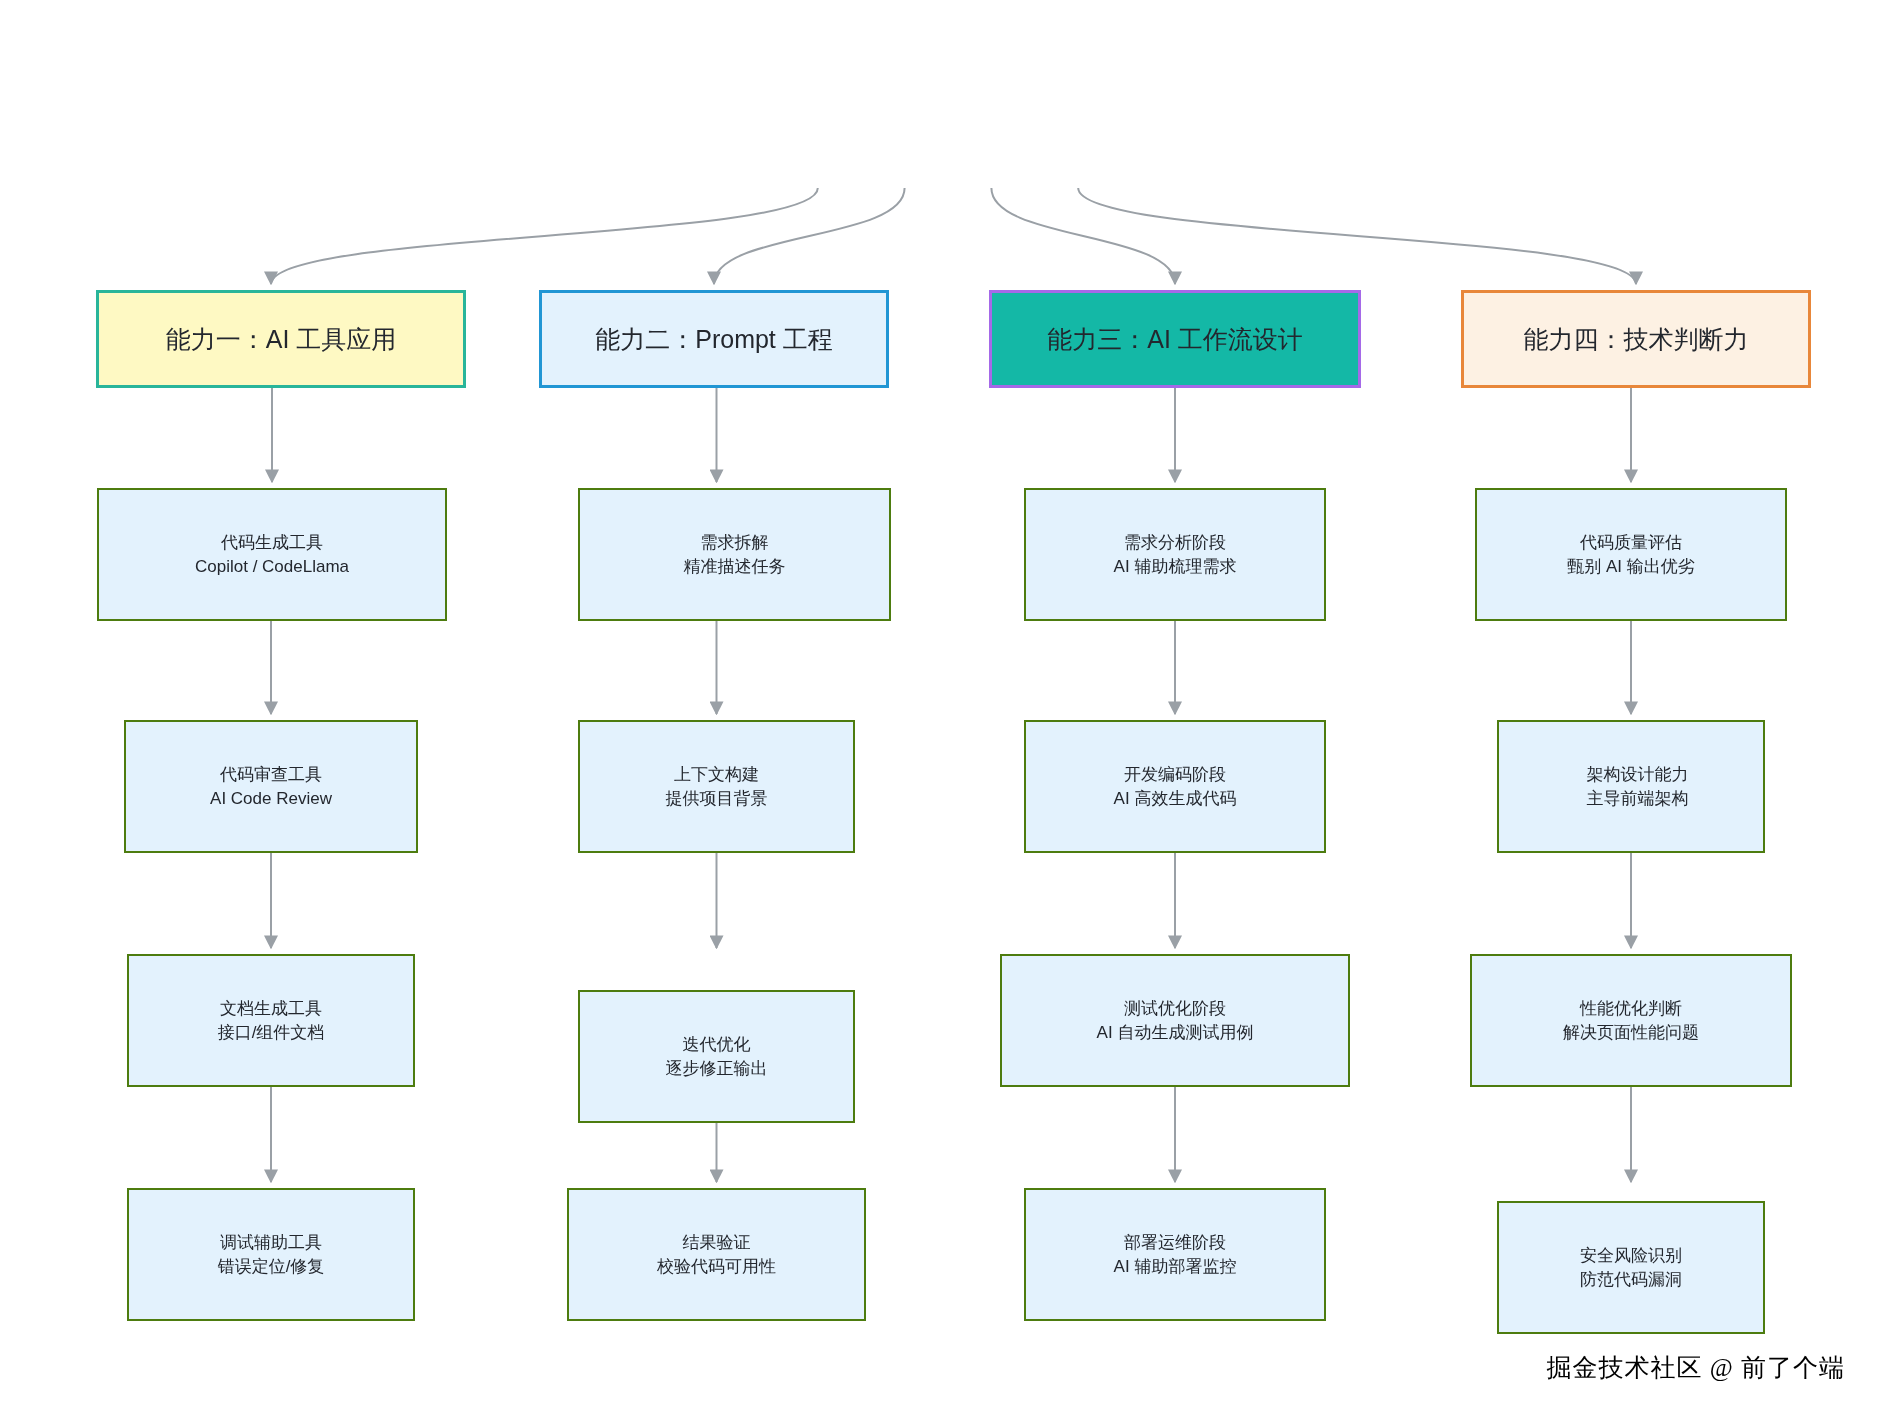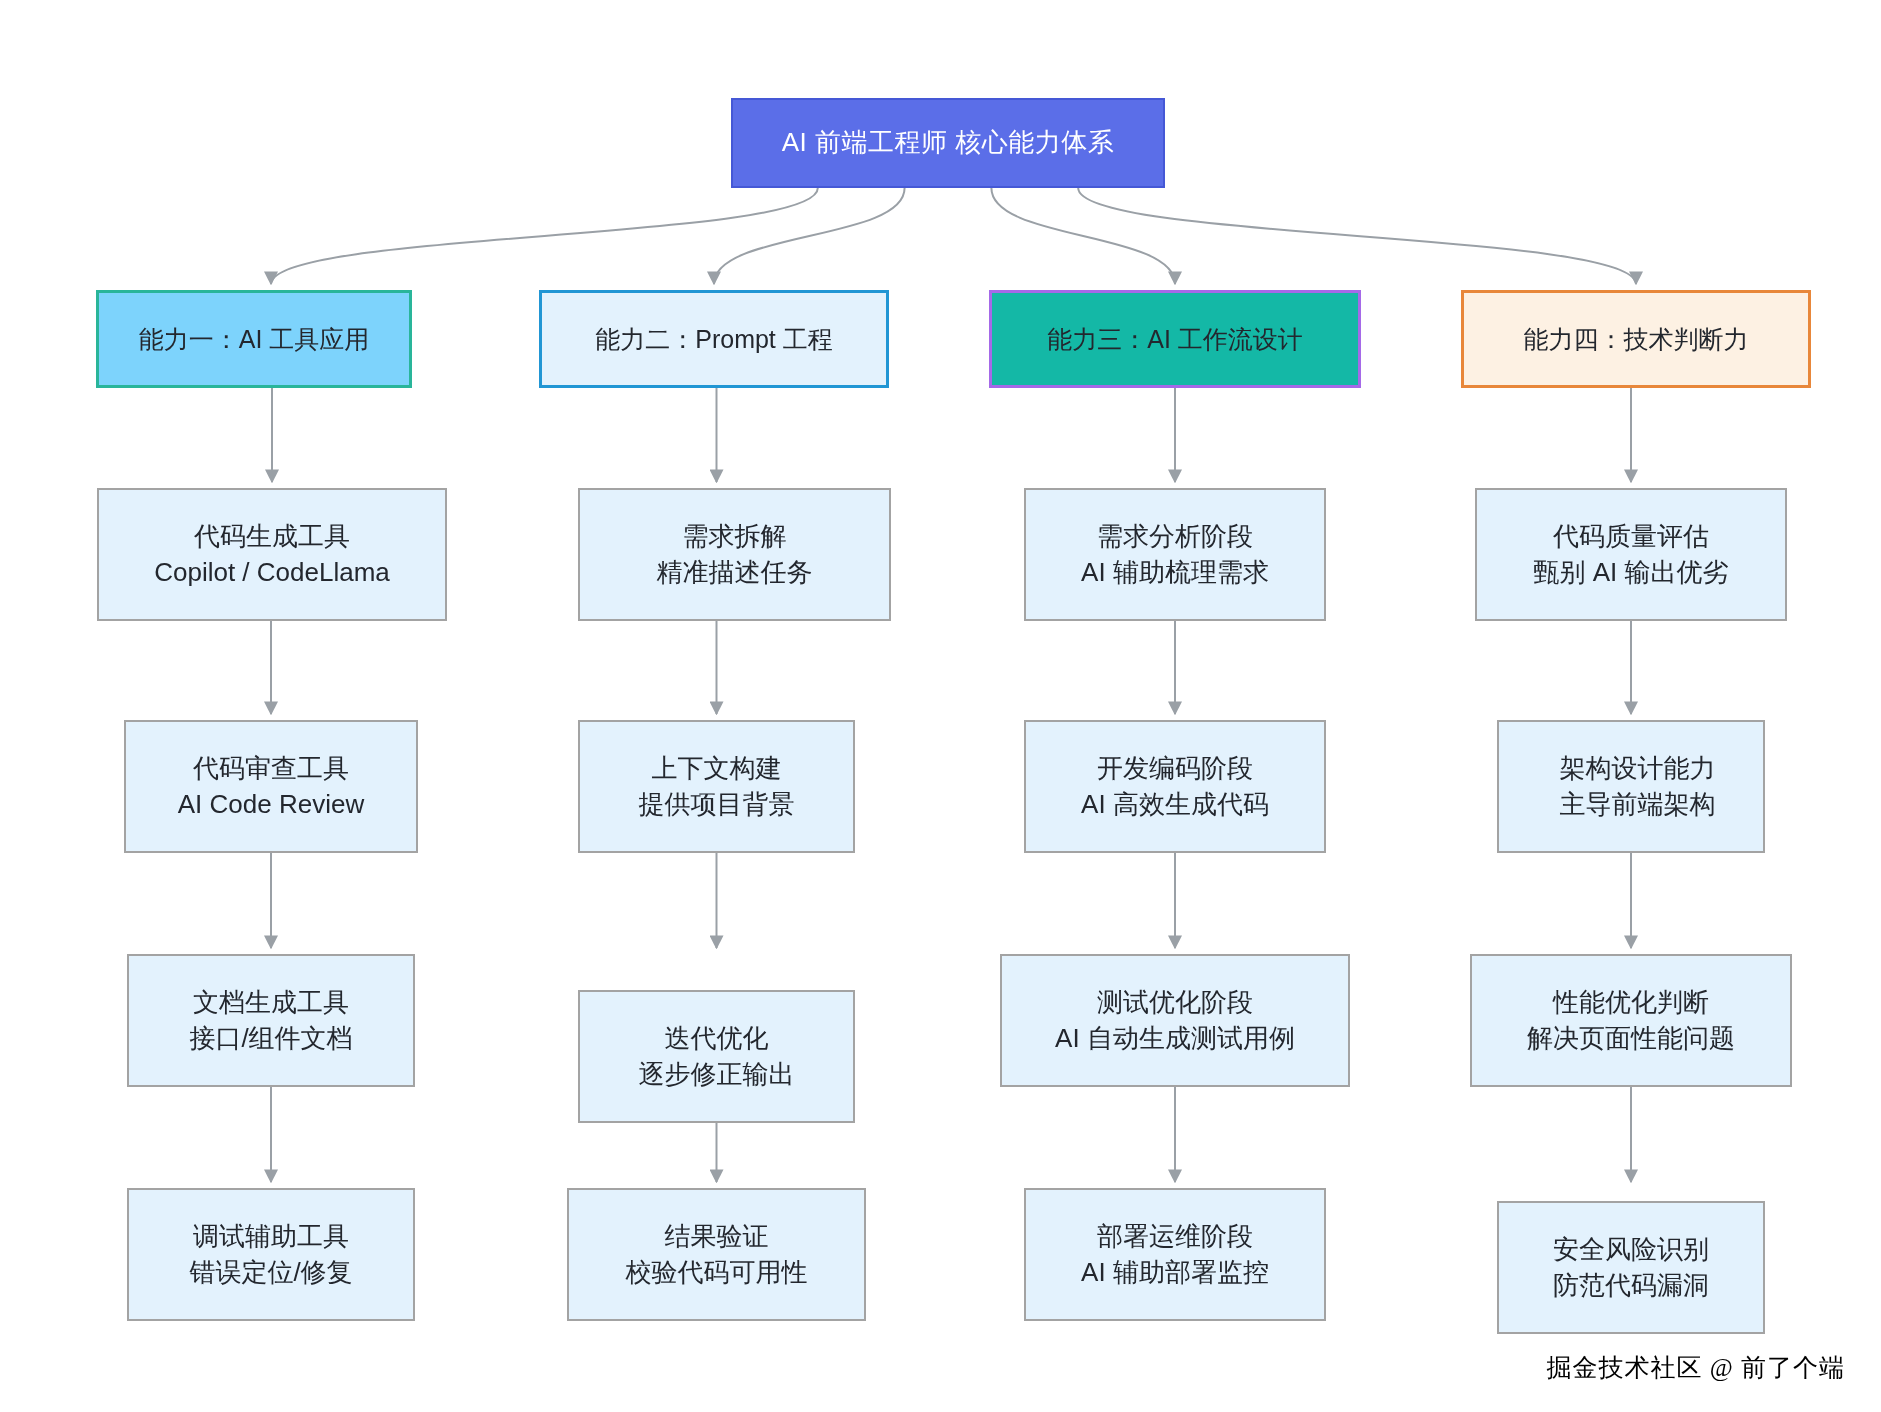--- a/index.html
+++ b/index.html
@@ -52,22 +52,22 @@
   }
 
   .node-cat {
     font-size: 25px;
     border-width: 3px;
     border-style: solid;
   }
 
   .node-leaf {
     background: #e3f2fd;
-    border: 2px solid #a3a3a3;
-    font-size: 26px;
+    border: 2px solid #4d7c0f;
+    font-size: 17px;
   }
   .node-leaf .line1 { display: block; }
   .node-leaf .line2 { display: block; }
 
   .watermark {
     position: absolute;
     right: 36px;
     bottom: 28px;
     font-size: 25px;
     color: #000000;
@@ -104,26 +104,23 @@
         <path d="M 1175 853 L 1175 948" marker-end="url(#arrow)"></path>
         <path d="M 1175 1087 L 1175 1182" marker-end="url(#arrow)"></path>
         <path d="M 1078.2 188 C 1078.2 240.8, 1636 231.2, 1636 284" marker-end="url(#arrow)"></path>
         <path d="M 1631 388 L 1631 482" marker-end="url(#arrow)"></path>
         <path d="M 1631 621 L 1631 714" marker-end="url(#arrow)"></path>
         <path d="M 1631 853 L 1631 948" marker-end="url(#arrow)"></path>
         <path d="M 1631 1087 L 1631 1182" marker-end="url(#arrow)"></path>
       </g>
   </svg>
 
-  <div class="node node-root" style="left: 731px; top: 98px; width: 434px; height: 90px; background: rgb(91, 110, 232); border-color: rgb(69, 88, 214); color: rgb(255, 255, 255);">
-    <span>AI 前端工程师 核心能力体系</span>
-  </div>
 
   <div id="nodes-layer">
-      <div class="node node-cat" style="background: #7dd3fc; border-color: rgb(41, 181, 154); left: 96px; top: 290px; width: 316px; height: 98px;">
+      <div class="node node-cat" style="background: #fef9c3; border-color: rgb(41, 181, 154); left: 96px; top: 290px; width: 370px; height: 98px;">
         <span>能力一：AI 工具应用</span>
       </div>
       <div class="node node-leaf" style="left: 97px; top: 488px; width: 350px; height: 133px;">
         <span class="line1">代码生成工具</span>
         <span class="line2">Copilot / CodeLlama</span>
       </div>
       <div class="node node-leaf" style="left: 124px; top: 720px; width: 294px; height: 133px;">
         <span class="line1">代码审查工具</span>
         <span class="line2">AI Code Review</span>
       </div>

